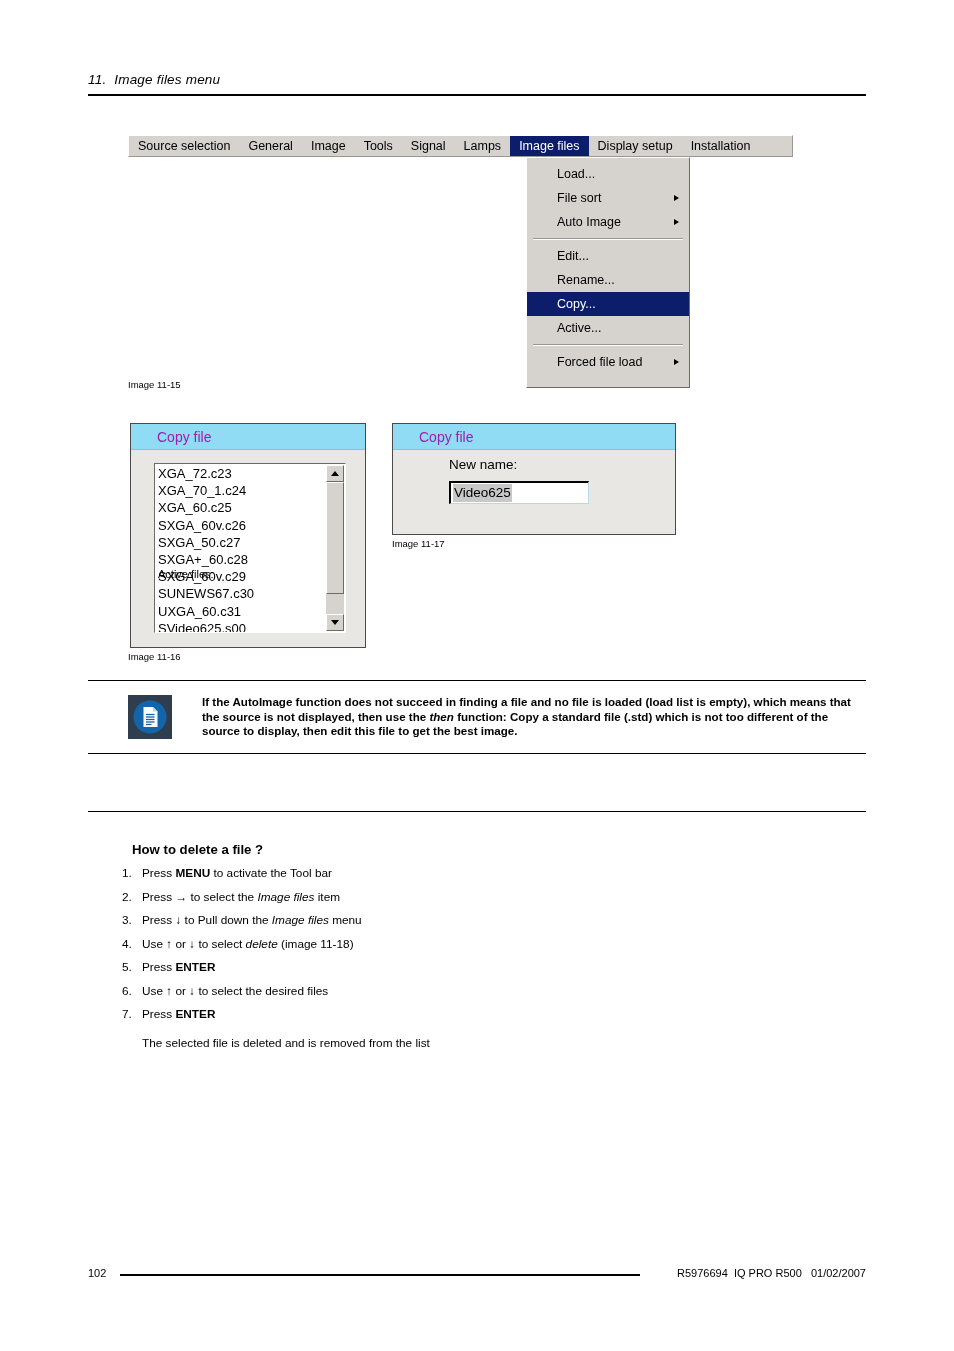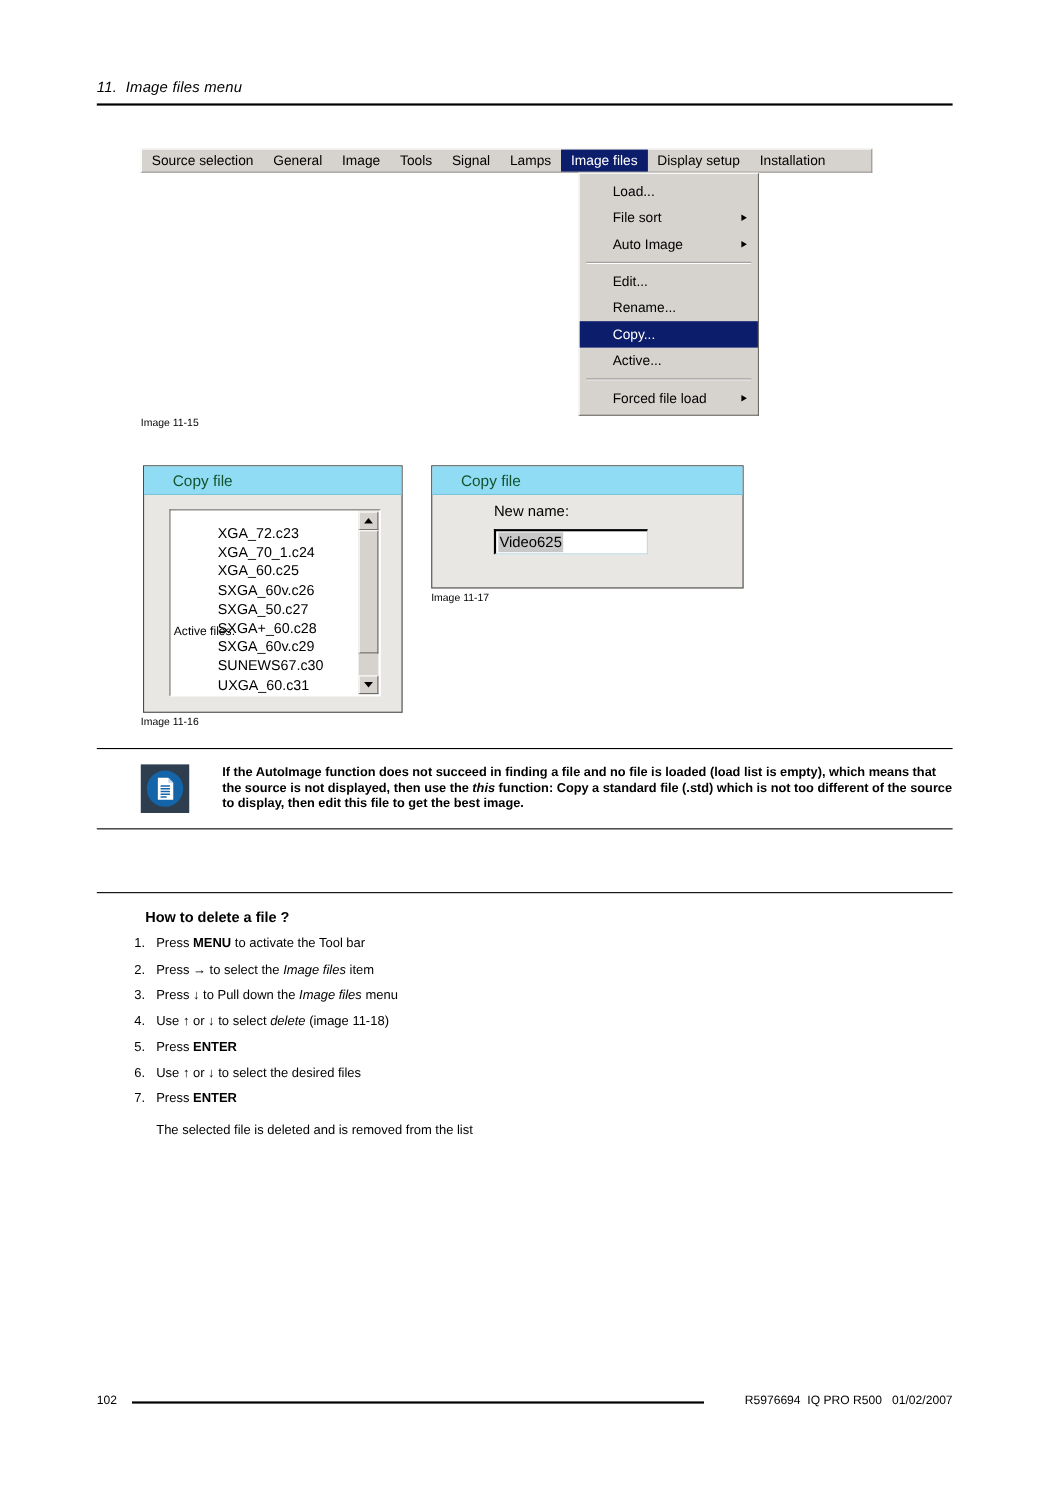--- a/index.html
+++ b/index.html
@@ -73,21 +73,21 @@
     position: absolute;
     left: 398px;
     top: 22px;
     width: 164px;
     background: #d6d3ce;
     border-top: 1.5px solid #ffffff;
     border-left: 1.5px solid #ffffff;
     border-right: 1.5px solid #6e6b66;
     border-bottom: 1.5px solid #6e6b66;
     box-sizing: border-box;
-    padding: 4px 0 3px 0;
+    padding: 4px 0 13px 0;
   }
   .dd-item {
     position: relative;
     height: 24px;
     line-height: 24px;
     font-size: 12.5px;
     padding-left: 30px;
     padding-right: 8px;
     white-space: nowrap;
     color: #000;
@@ -137,43 +137,42 @@
     background: #8fdcf4;
     border-bottom: 1px solid #7cc4da;
     display: flex;
     align-items: center;
     box-sizing: border-box;
   }
   .dlg-title {
     font-size: 14px;
     font-weight: normal;
     padding-left: 26px;
-    color: #14532d;
+    color: #a21caf;
     white-space: nowrap;
   }
   .listbox {
     position: absolute;
     left: 23px;
     top: 39px;
     width: 192px;
     height: 170px;
     background: #ffffff;
     border-top: 1.5px solid #6e6b66;
     border-left: 1.5px solid #6e6b66;
     border-right: 1.5px solid #ffffff;
     border-bottom: 1.5px solid #ffffff;
     box-sizing: border-box;
     overflow: hidden;
   }
   .list-items {
     position: absolute;
     left: 3px;
-    top: 12px;
+    top: 1px;
     width: 152px;
-    margin-left: 40px;
   }
   .list-item {
     font-size: 13px;
     line-height: 17.2px;
     height: 17.2px;
     white-space: nowrap;
     color: #000;
   }
   .active-files-overlay {
     position: absolute;
@@ -335,21 +334,21 @@
     font-weight: bold;
     color: #000;
     white-space: pre;
   }
   .section-rule {
     margin-top: 5px;
     border-top: 1.6px solid #000;
     width: 778px;
   }
   .subsection-title {
-    margin-top: 14px;
+    margin-top: 30px;
     margin-left: 44px;
     font-size: 13.2px;
     font-weight: bold;
     color: #000;
   }
   .steps {
     margin-top: 9px;
     margin-left: 34px;
   }
   .step {
@@ -497,21 +496,21 @@
         <path d="M25 12 v4.5 h4.5 Z" fill="#bcd6ea"></path>
         <g stroke="#1464aa" stroke-width="1.3">
           <line x1="18" y1="19.5" x2="26.5" y2="19.5"></line>
           <line x1="18" y1="22" x2="26.5" y2="22"></line>
           <line x1="18" y1="24.5" x2="26.5" y2="24.5"></line>
           <line x1="18" y1="27" x2="26.5" y2="27"></line>
           <line x1="18" y1="29.5" x2="23.5" y2="29.5"></line>
         </g>
       </svg>
     </div>
-    <div class="note-text"><span>If the AutoImage function does not succeed in finding a file and no file is loaded (load list is empty), which means that the source is not displayed, then use the </span><span class="it">this</span><span> function: Copy a standard file (.std) which is not too different of the source to display, then edit this file to get the best image.</span></div>
+    <div class="note-text"><span>If the AutoImage function does not succeed in finding a file and no file is loaded (load list is empty), which means that the source is not displayed, then use the </span><span class="it">then</span><span> function: Copy a standard file (.std) which is not too different of the source to display, then edit this file to get the best image.</span></div>
   </div>
   <div class="note-rule-bot"></div>
 </div>
 
 <div class="section">
   <div class="section-rule"></div>
   <div class="subsection-title">How to delete a file ?</div>
   <div class="steps" id="steps">
       <div class="step">
         <div class="step-num">1.</div>

